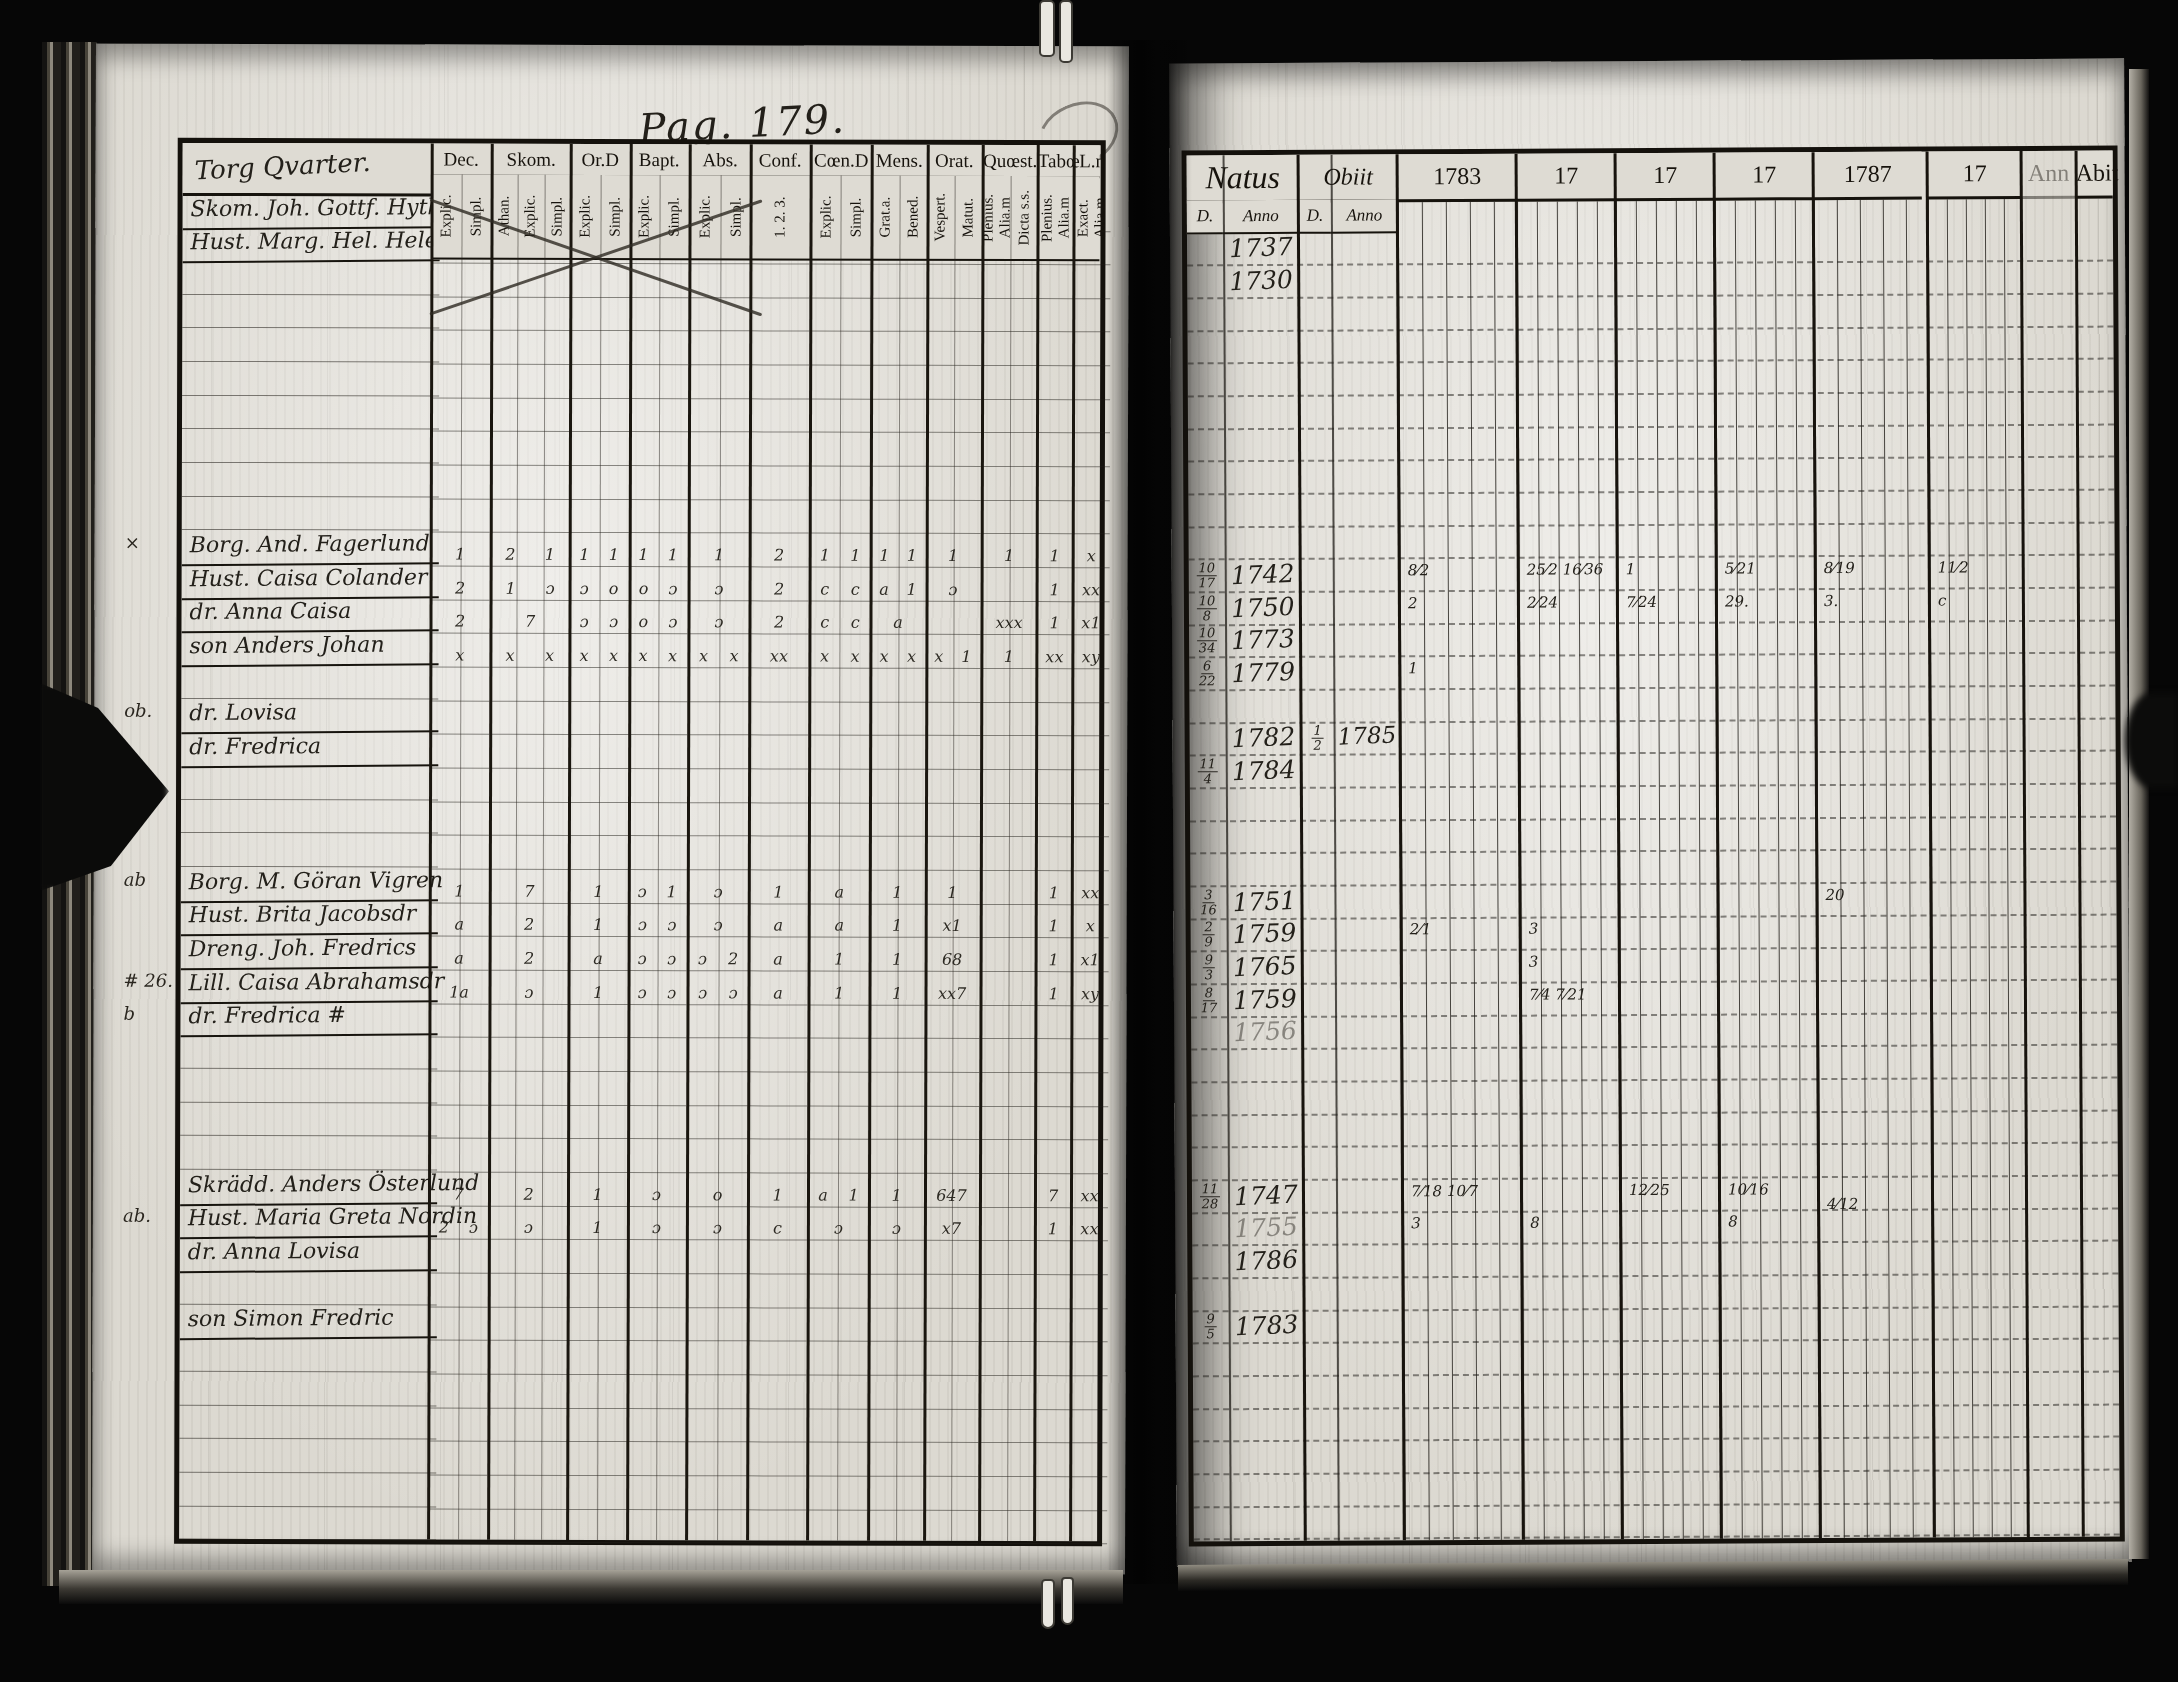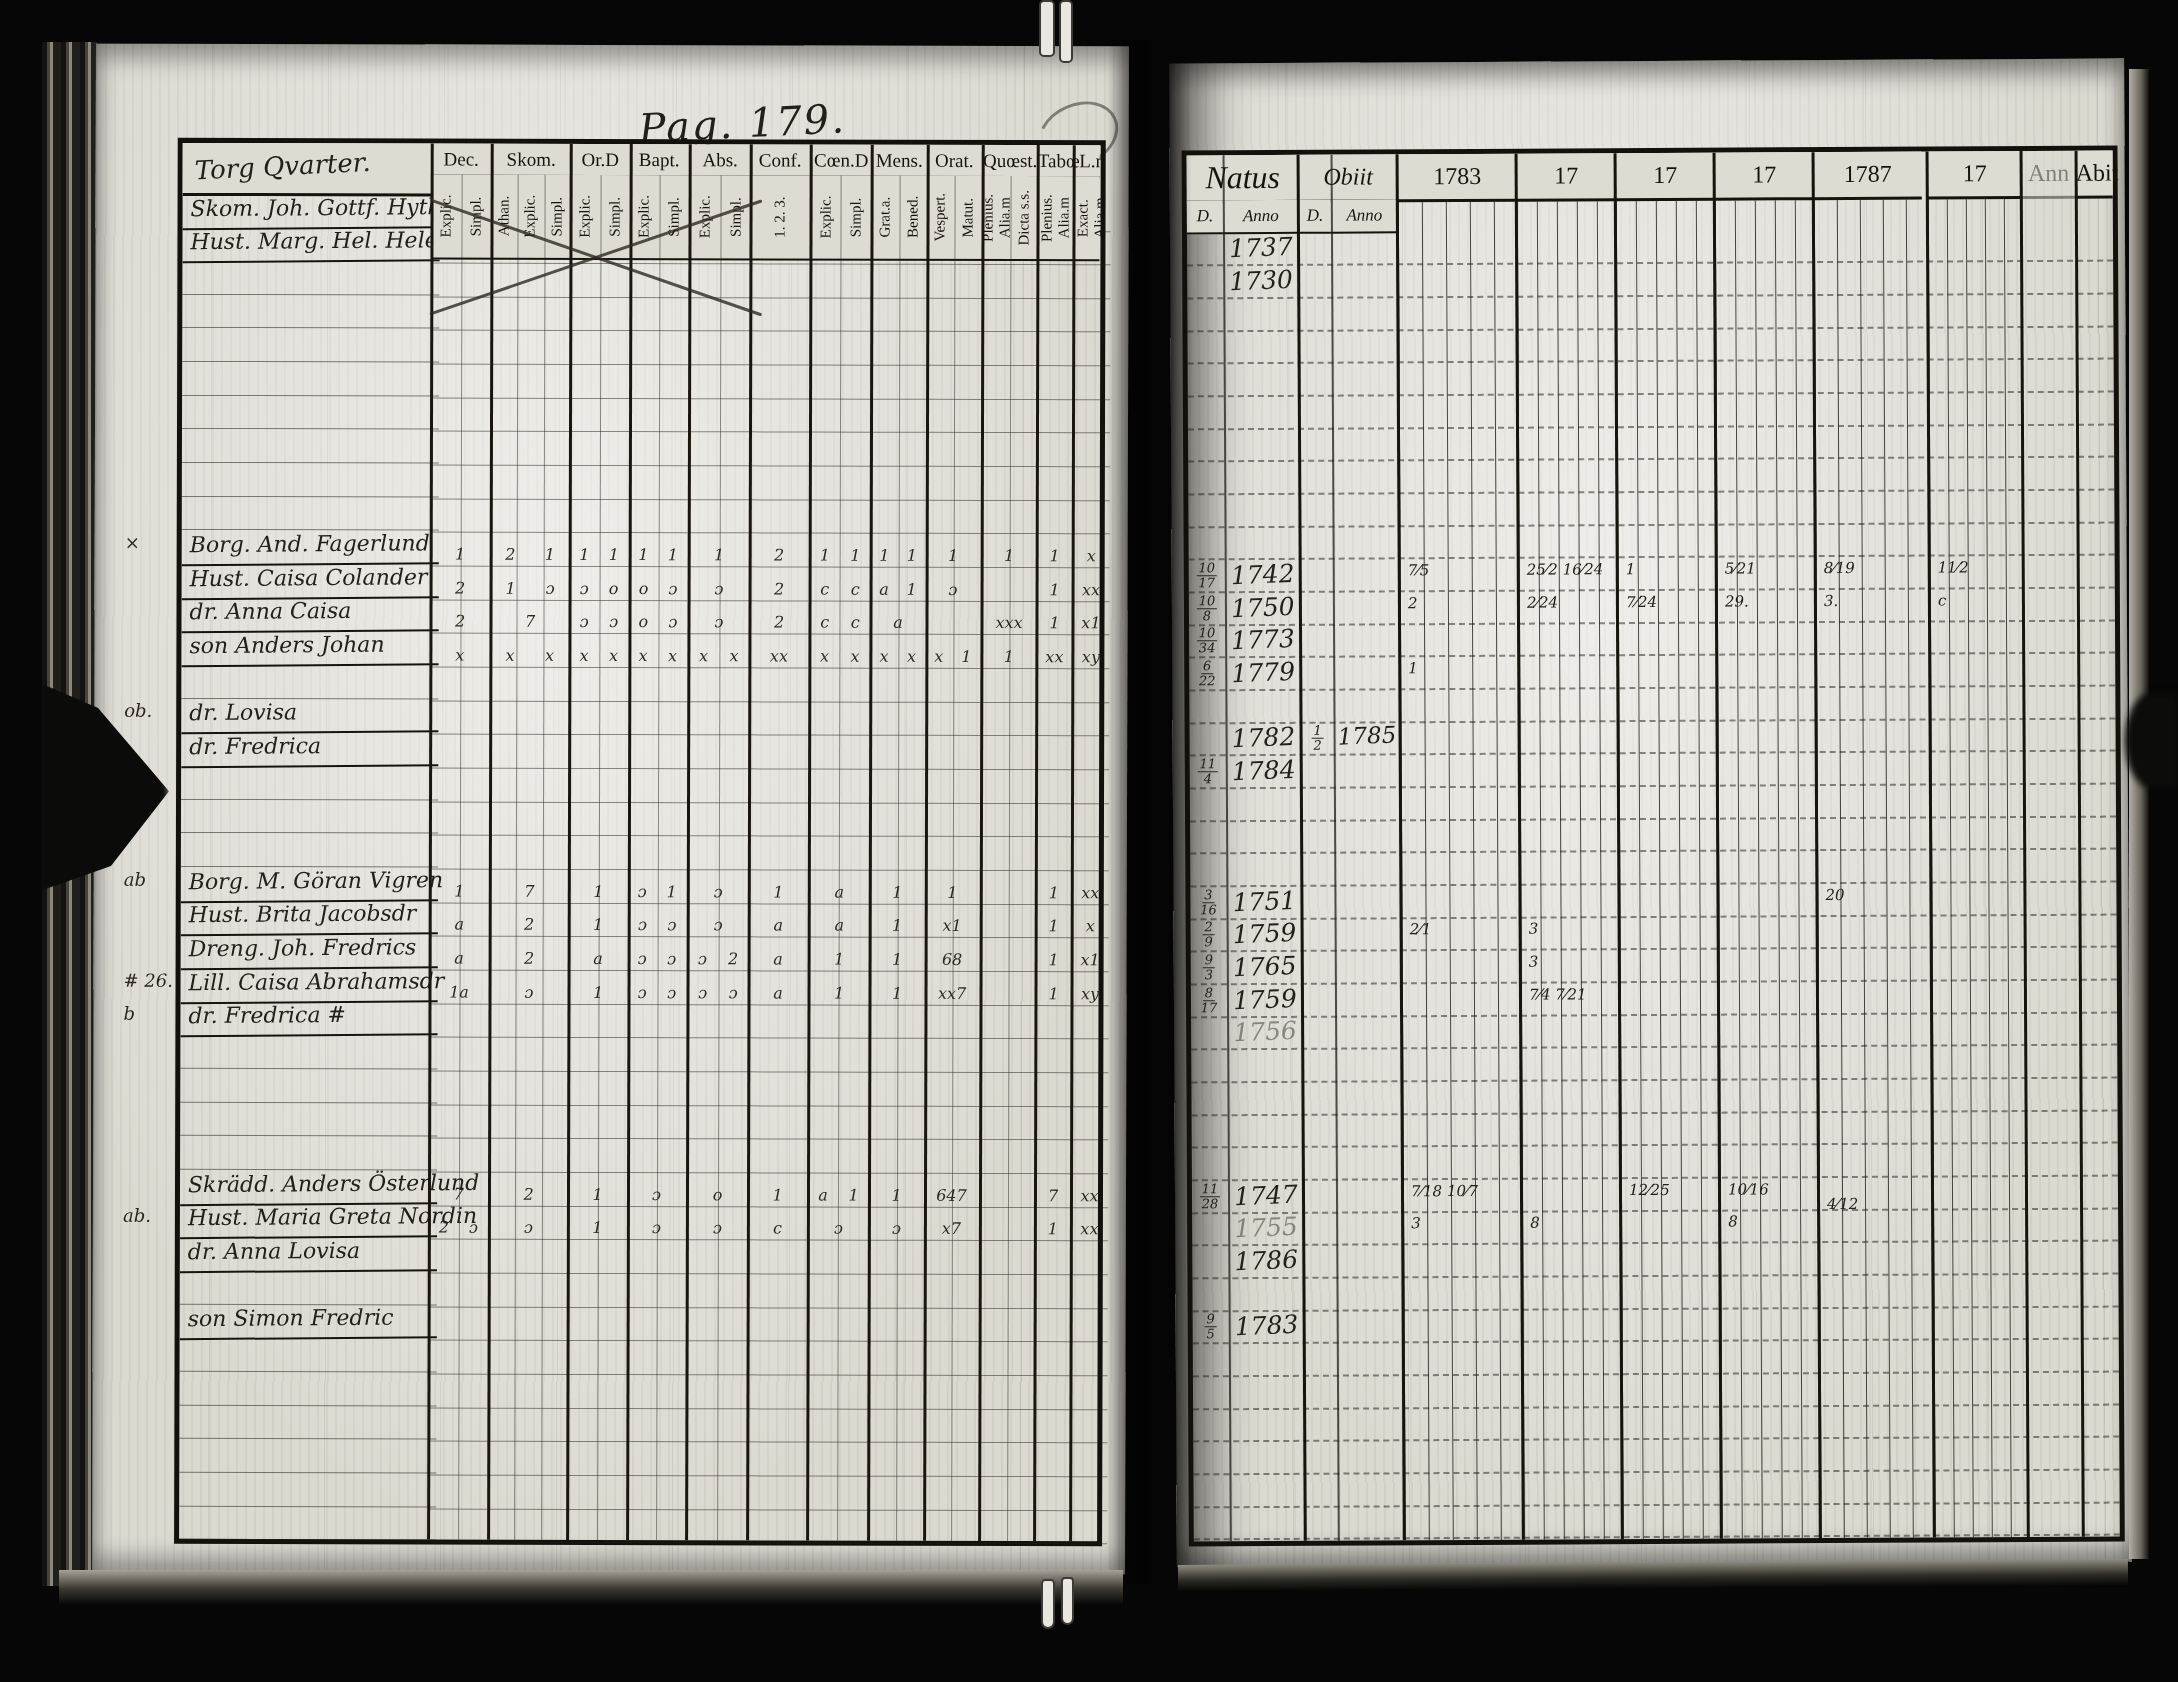--- a/index.html
+++ b/index.html
@@ -979,22 +979,22 @@
         <div class="abs" style="left: 0px; top: 338px; width: 926px; height: 33px; border-bottom: 2px dashed rgba(28, 26, 22, 0.5);"></div>
         <div class="abs" style="left: 0px; top: 370px; width: 926px; height: 33px; border-bottom: 2px dashed rgba(28, 26, 22, 0.5);"></div>
         <div class="abs" style="left: 0px; top: 403px; width: 926px; height: 33px; border-bottom: 2px dashed rgba(28, 26, 22, 0.5);">
           <div class="abs hand" style="display: flex; align-items: center; justify-content: center; left: 0px; top: 0px; width: 36px; height: 33px;">
             <span class="dstack">
               <span>10</span>
               <span>17</span>
             </span>
           </div>
           <div class="abs hand" style="left: 36px; top: 2px; width: 76px; height: 33px; text-align: center; font-size: 25px; transform: rotate(-2deg);">1742</div>
-          <div class="abs hand" style="left: 211px; top: 4px; width: 119px; height: 33px; text-align: left; padding-left: 8px; font-size: 15px; white-space: nowrap;">7⁄5</div>
-          <div class="abs hand" style="left: 330px; top: 4px; width: 99px; height: 33px; text-align: left; padding-left: 8px; font-size: 15px; white-space: nowrap;">25⁄2 16⁄24</div>
+          <div class="abs hand" style="left: 211px; top: 4px; width: 119px; height: 33px; text-align: left; padding-left: 8px; font-size: 15px; white-space: nowrap;">8⁄2</div>
+          <div class="abs hand" style="left: 330px; top: 4px; width: 99px; height: 33px; text-align: left; padding-left: 8px; font-size: 15px; white-space: nowrap;">25⁄2 16⁄36</div>
           <div class="abs hand" style="left: 429px; top: 4px; width: 99px; height: 33px; text-align: left; padding-left: 8px; font-size: 15px; white-space: nowrap;">1</div>
           <div class="abs hand" style="left: 528px; top: 4px; width: 99px; height: 33px; text-align: left; padding-left: 8px; font-size: 15px; white-space: nowrap;">5⁄21</div>
           <div class="abs hand" style="left: 627px; top: 4px; width: 114px; height: 33px; text-align: left; padding-left: 8px; font-size: 15px; white-space: nowrap;">8⁄19</div>
           <div class="abs hand" style="left: 741px; top: 4px; width: 94px; height: 33px; text-align: left; padding-left: 8px; font-size: 15px; white-space: nowrap;">11⁄2</div>
         </div>
         <div class="abs" style="left: 0px; top: 436px; width: 926px; height: 33px; border-bottom: 2px dashed rgba(28, 26, 22, 0.5);">
           <div class="abs hand" style="display: flex; align-items: center; justify-content: center; left: 0px; top: 0px; width: 36px; height: 33px;">
             <span class="dstack">
               <span>10</span>
               <span>8</span>

